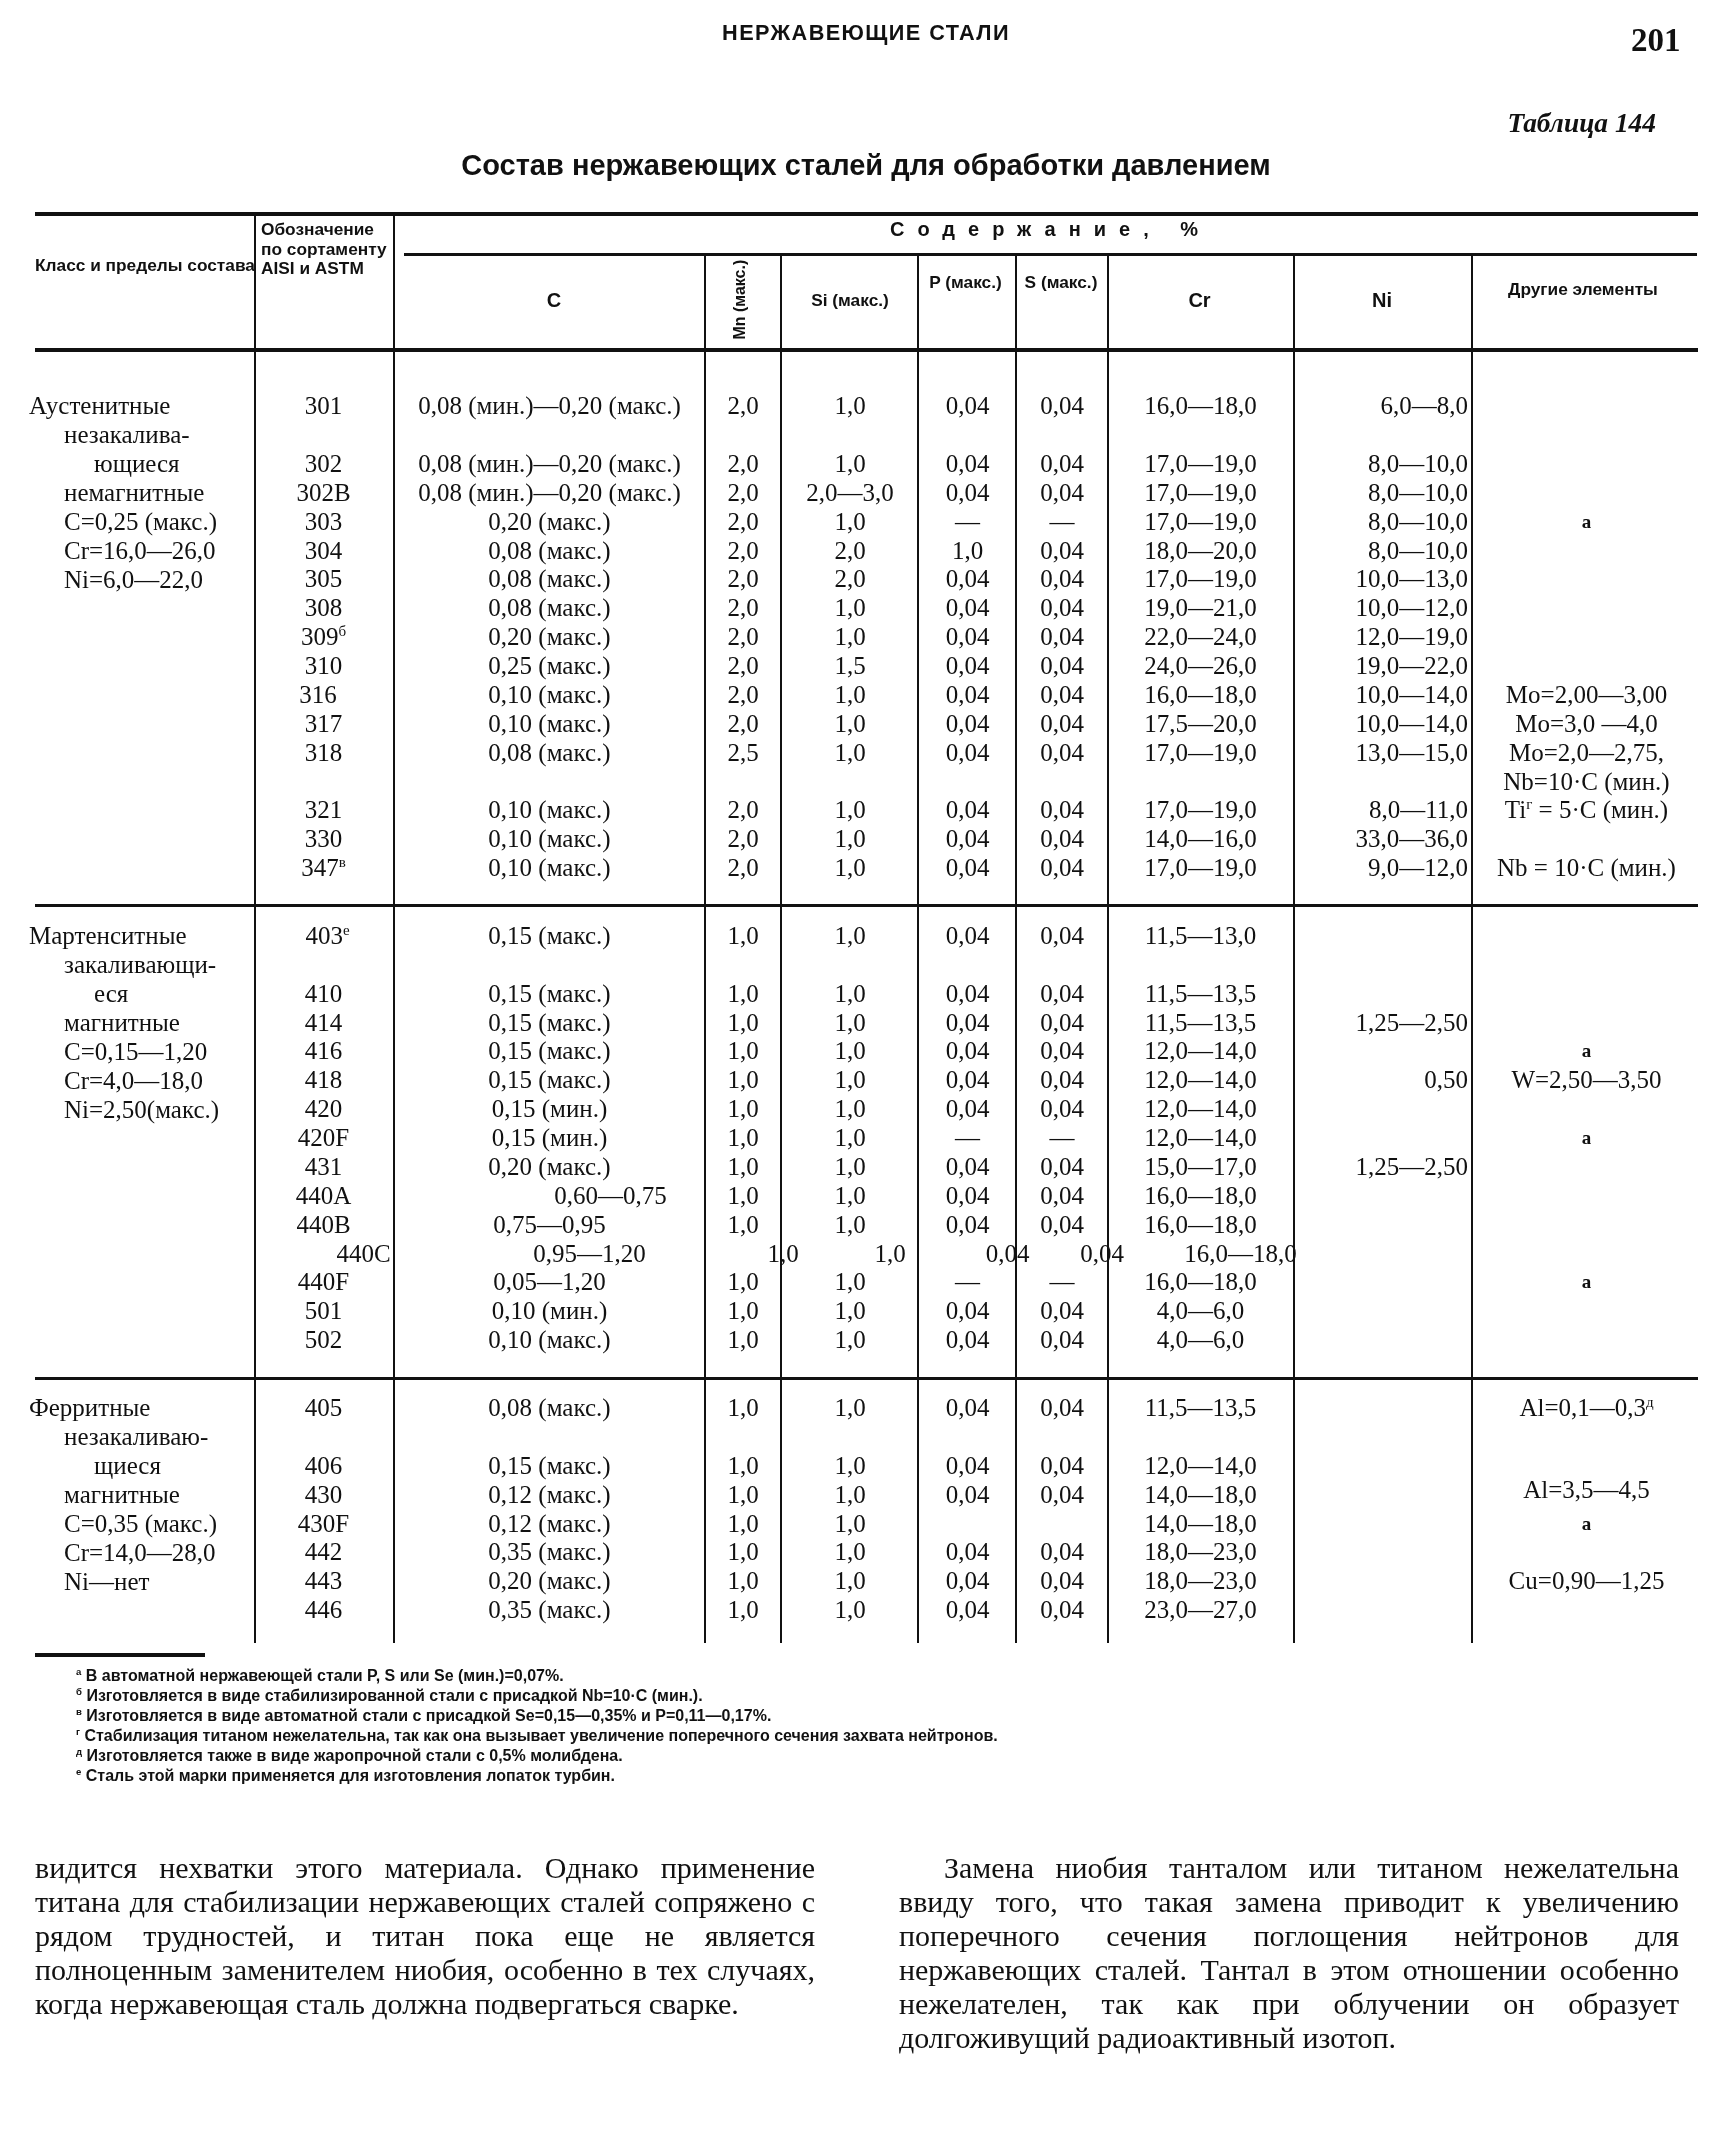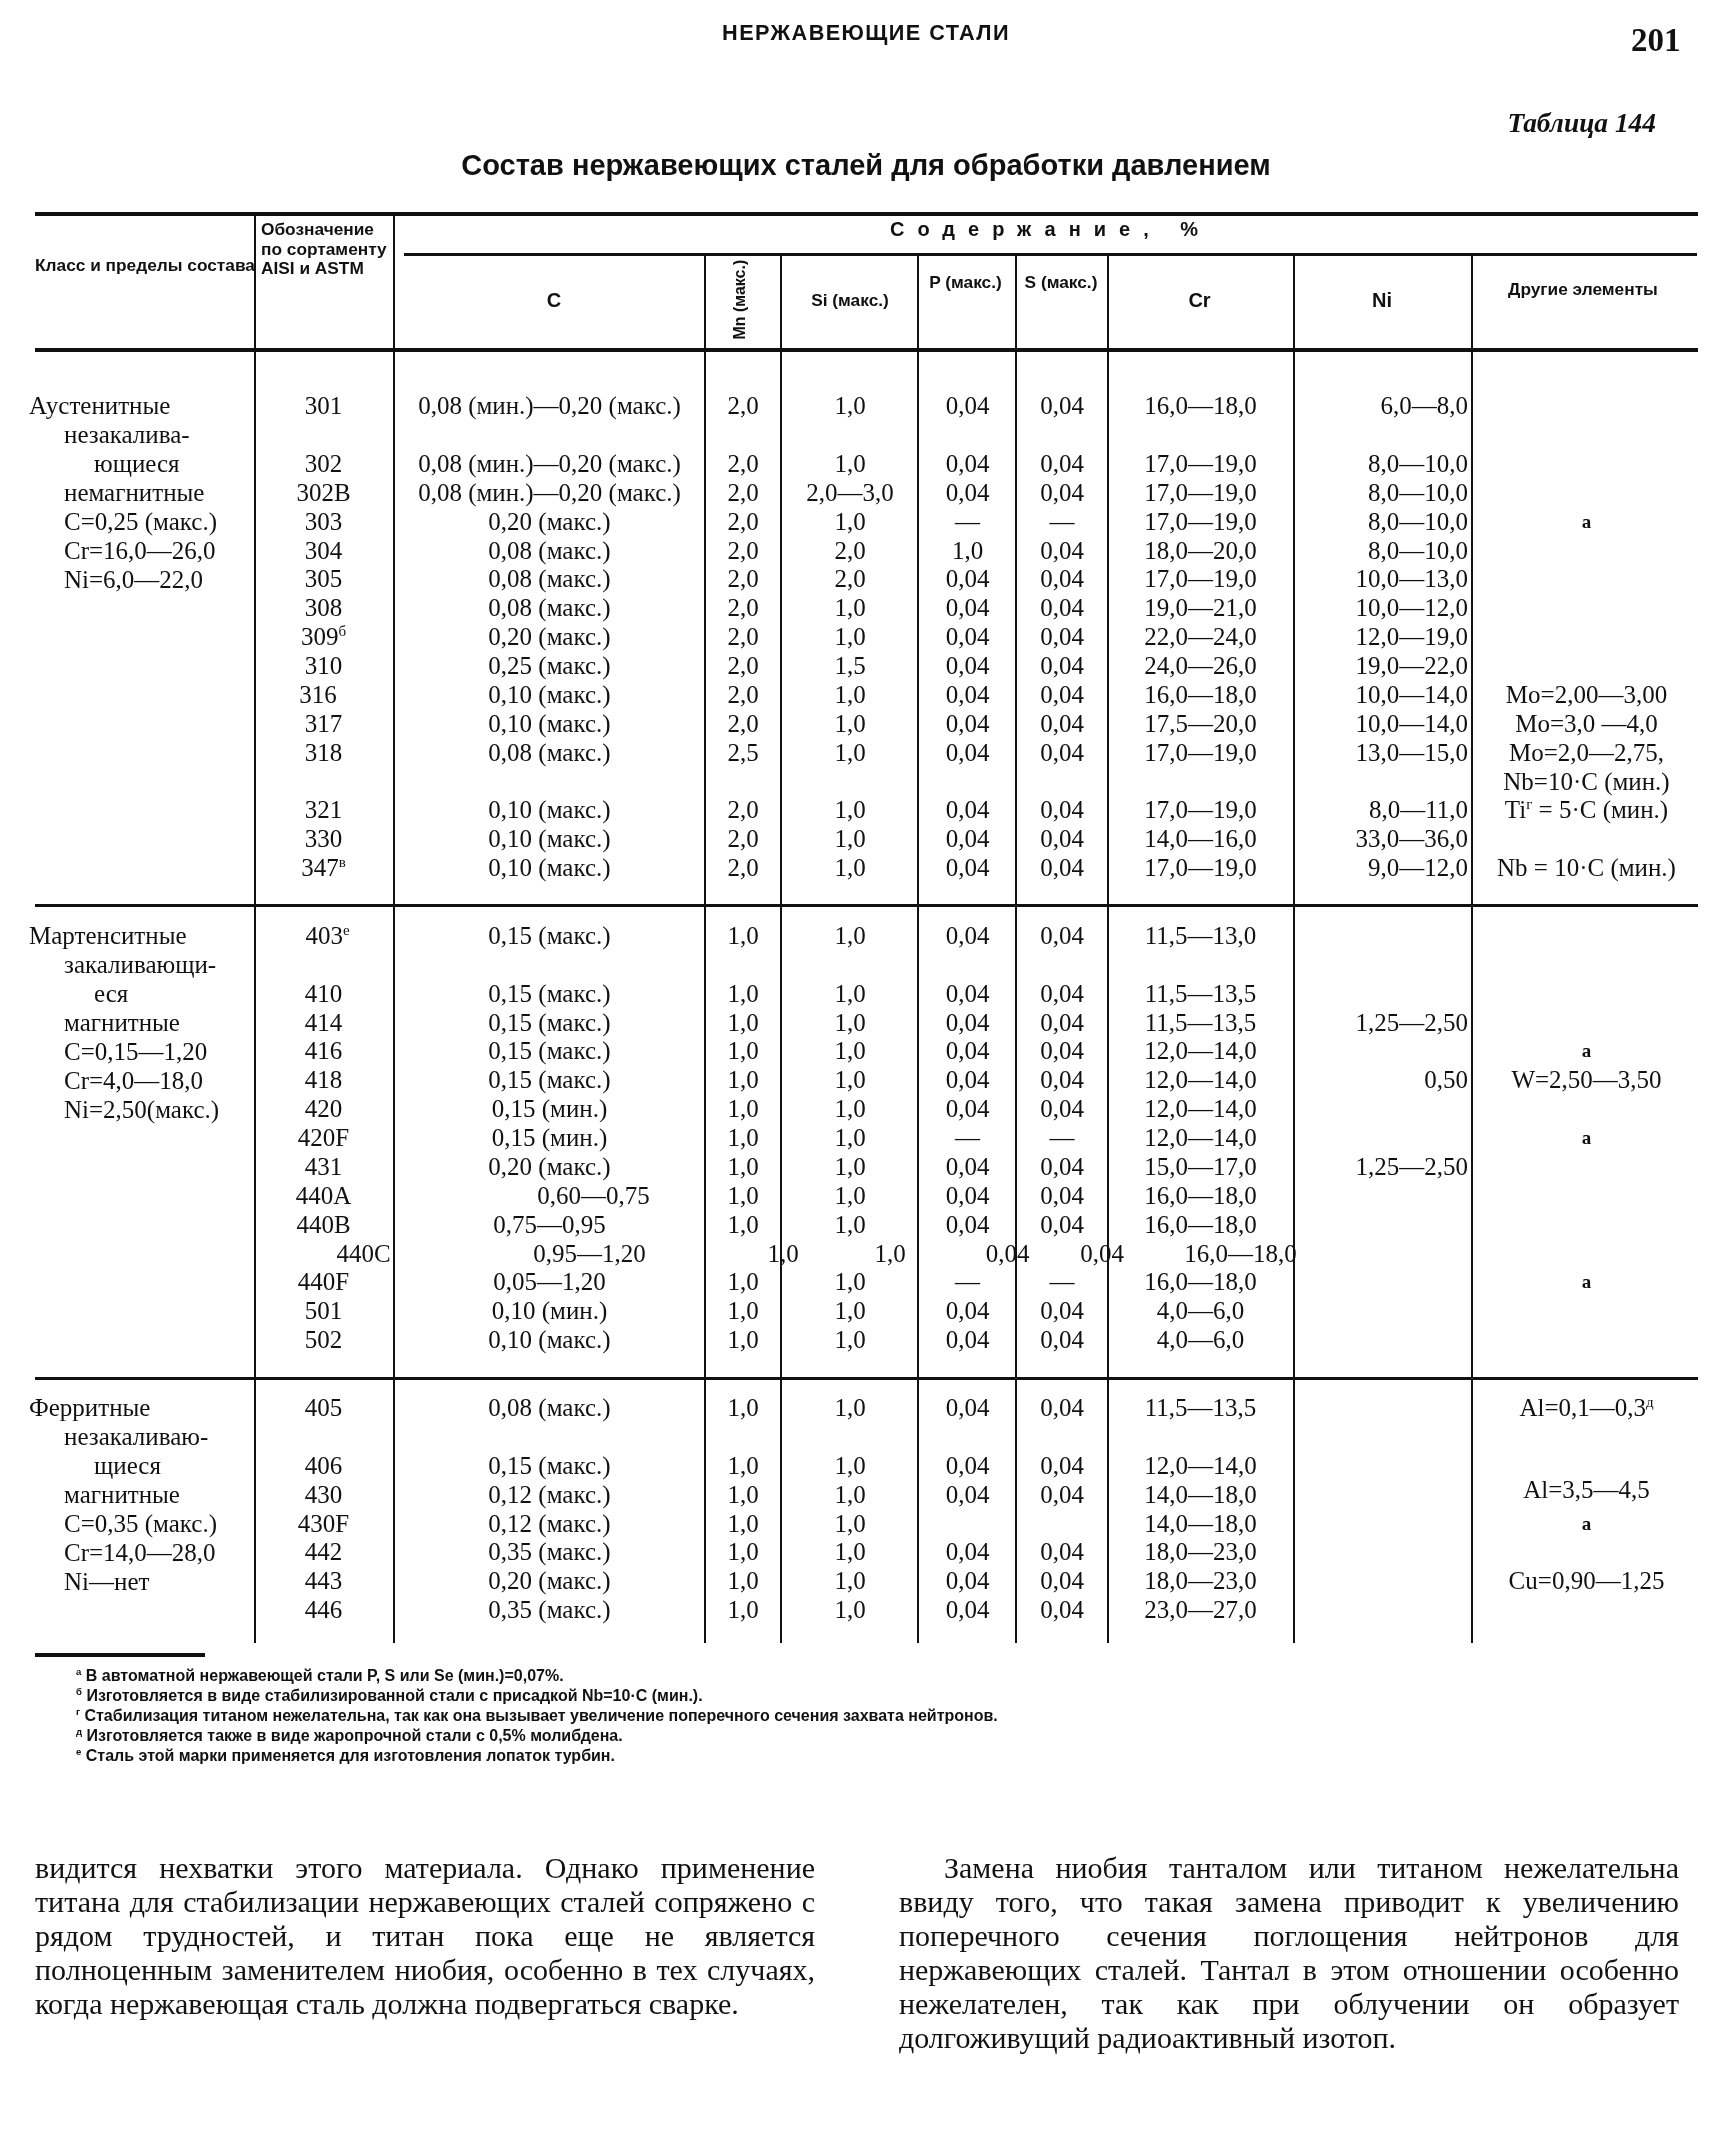--- a/index.html
+++ b/index.html
@@ -353,21 +353,21 @@
         <div class="cell c" style="left: 707px; width: 72px;"><span>1,0</span></div>
         <div class="cell c" style="left: 782px; width: 136px;"><span>1,0</span></div>
         <div class="cell c" style="left: 920px; width: 95px;"><span>0,04</span></div>
         <div class="cell c" style="left: 1017px; width: 90px;"><span>0,04</span></div>
         <div class="cell c" style="left: 1109px; width: 183px;"><span>15,0—17,0</span></div>
         <div class="cell r" style="left: 1295px; width: 173px; padding-right: 16px;"><span>1,25—2,50</span></div>
         <div class="cell c" style="left: 1473px; width: 227px;"><span></span></div>
       </div>
       <div class="row" style="top: 1181px;">
         <div class="cell c" style="left: 254px; width: 139px;"><span>440A</span></div>
-        <div class="cell c" style="left: 392px; width: 355px; padding-left: 24px;"><span>0,60—0,75</span></div>
+        <div class="cell c" style="left: 409px; width: 355px; padding-left: 24px;"><span>0,60—0,75</span></div>
         <div class="cell c" style="left: 707px; width: 72px;"><span>1,0</span></div>
         <div class="cell c" style="left: 782px; width: 136px;"><span>1,0</span></div>
         <div class="cell c" style="left: 920px; width: 95px;"><span>0,04</span></div>
         <div class="cell c" style="left: 1017px; width: 90px;"><span>0,04</span></div>
         <div class="cell c" style="left: 1109px; width: 183px;"><span>16,0—18,0</span></div>
         <div class="cell r" style="left: 1295px; width: 173px; padding-right: 16px;"><span></span></div>
         <div class="cell c" style="left: 1473px; width: 227px;"><span></span></div>
       </div>
       <div class="row" style="top: 1210px;">
         <div class="cell c" style="left: 254px; width: 139px;"><span>440B</span></div>
@@ -501,20 +501,21 @@
         <div class="cell r" style="left: 1295px; width: 173px; padding-right: 16px;"><span></span></div>
         <div class="cell c" style="left: 1473px; width: 227px;"><span></span></div>
       </div>
     </div>
 </div>
 
 <div class="footnote-rule"></div>
 <div class="footnotes">
   <div class="fn"><span class="sup">а</span> <span>В автоматной нержавеющей стали P, S или Se (мин.)=0,07%.</span></div>
   <div class="fn"><span class="sup">б</span> <span>Изготовляется в виде стабилизированной стали с присадкой Nb=10·C (мин.).</span></div>
+  <div class="fn"><span class="sup">в</span> <span>Изготовляется в виде автоматной стали с присадкой Se=0,15—0,35% и P=0,11—0,17%.</span></div>
   <div class="fn"><span class="sup">г</span> <span>Стабилизация титаном нежелательна, так как она вызывает увеличение поперечного сечения захвата нейтронов.</span></div>
   <div class="fn"><span class="sup">д</span> <span>Изготовляется также в виде жаропрочной стали с 0,5% молибдена.</span></div>
   <div class="fn"><span class="sup">е</span> <span>Сталь этой марки применяется для изготовления лопаток турбин.</span></div>
 </div>
 
 <div class="col-text left">видится нехватки этого материала. Однако применение титана для стабилизации нержавеющих сталей сопряжено с рядом трудностей, и титан пока еще не является полноценным заменителем ниобия, особенно в тех случаях, когда нержавеющая сталь должна подвергаться сварке.</div>
 <div class="col-text right">Замена ниобия танталом или титаном нежелательна ввиду того, что такая замена приводит к увеличению поперечного сечения поглощения нейтронов для нержавеющих сталей. Тантал в этом отношении особенно нежелателен, так как при облучении он образует долгоживущий радиоактивный изотоп.</div>
 
 
 </body></html>

